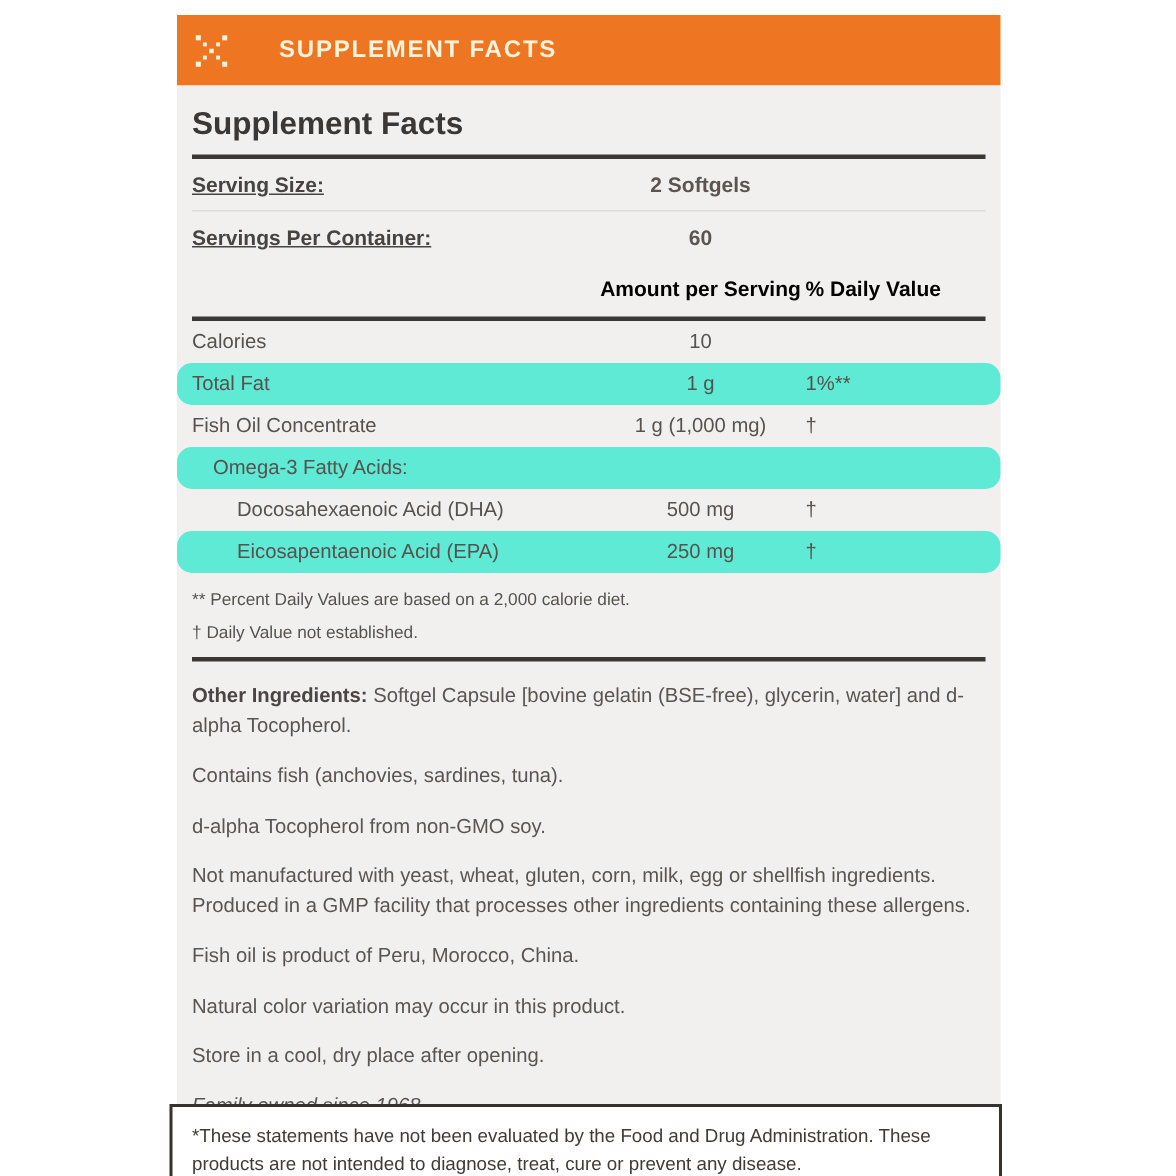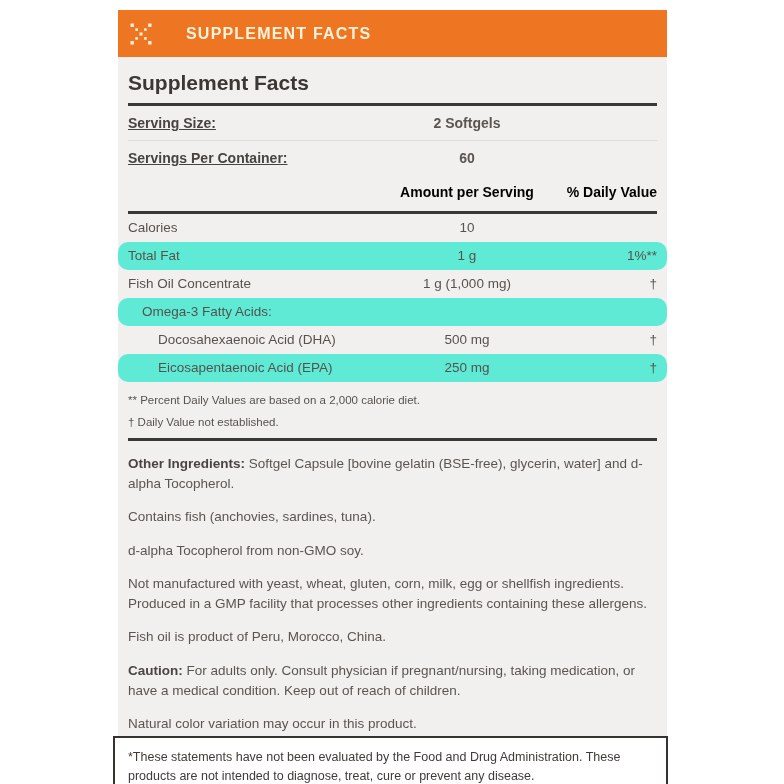--- a/index.html
+++ b/index.html
@@ -39,21 +39,21 @@
   .facts-title {
     font-size: 21px; font-weight: bold; color: #3b3734;
     margin: 2px 10px 8px 10px;
   }
   .rule-thick { height: 3px; background: #3b3734; margin: 0 10px; }
   .rule-thin  { height: 1px; background: #dfdbd9; margin: 0 10px; }
 
   .cols { display: flex; align-items: center; }
   .col-name   { flex: 1 1 auto; }
   .col-amount { flex: 0 0 140px; text-align: center; }
-  .col-dv     { flex: 0 0 120px; text-align: right; }
+  .col-dv     { flex: 0 0 120px; text-align: left; }
 
   .serving-row {
     font-size: 14px; padding: 9px 10px;
   }
   .serving-row .col-name { font-weight: bold; color: #474340; text-decoration: underline; }
   .serving-row .col-amount { color: #5b5551; font-weight: bold; }
 
   .head-row {
     font-size: 14px; font-weight: bold; color: #000000;
     padding: 8px 10px 9px 10px; line-height: 1.35;
@@ -173,21 +173,20 @@
     <div>† Daily Value not established.</div>
   </div>
   <div class="rule-thick"></div>
 
   <div class="paras">
     <div class="para"><span class="lead">Other Ingredients:</span><span> Softgel Capsule [bovine gelatin (BSE-free), glycerin, water] and d-alpha Tocopherol.</span></div>
     <div class="para"><span>Contains fish (anchovies, sardines, tuna).</span></div>
     <div class="para"><span>d-alpha Tocopherol from non-GMO soy.</span></div>
     <div class="para"><span>Not manufactured with yeast, wheat, gluten, corn, milk, egg or shellfish ingredients. Produced in a GMP facility that processes other ingredients containing these allergens.</span></div>
     <div class="para"><span>Fish oil is product of Peru, Morocco, China.</span></div>
-    <div class="para"><span class="lead">Caution:</span><span> For adults only. Consult physician if pregnant/nursing, taking medication, or have a medical condition. Keep out of reach of children.</span></div>
     <div class="para"><span>Natural color variation may occur in this product.</span></div>
     <div class="para"><span>Store in a cool, dry place after opening.</span></div>
     <div class="para italic"><span>Family owned since 1968.</span></div>
   </div>
 
 </div>
 
 <div class="disclaimer">
   <span>*These statements have not been evaluated by the Food and Drug Administration. These products are not intended to diagnose, treat, cure or prevent any disease.</span>
 </div>

